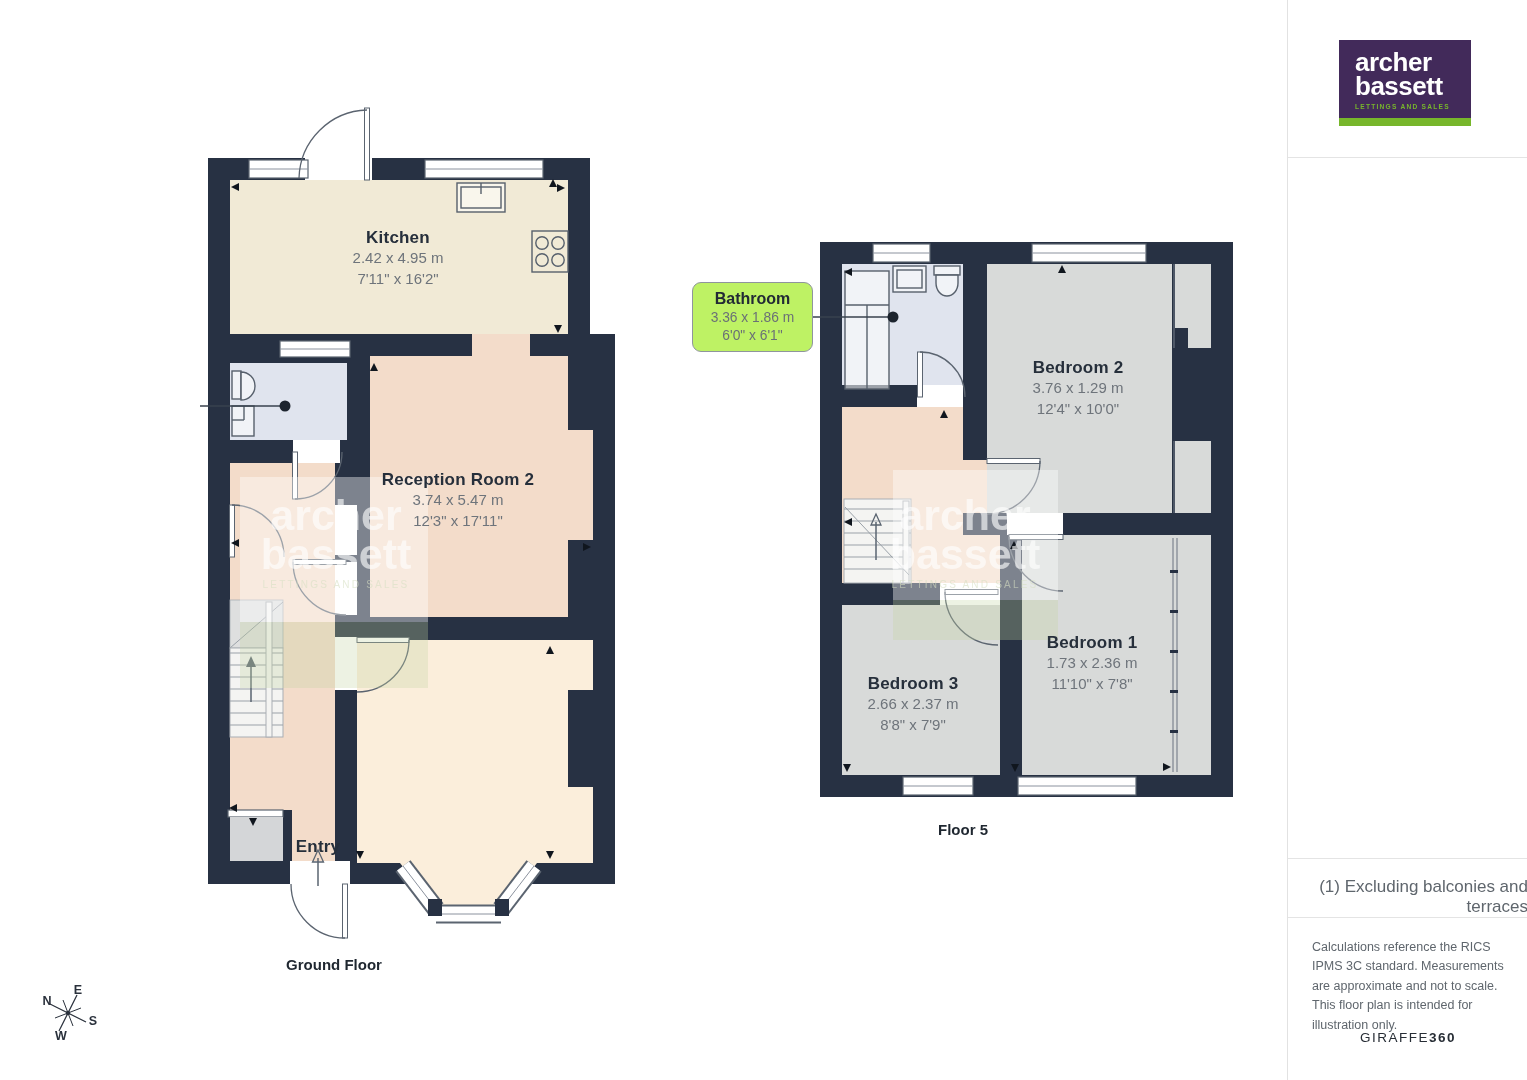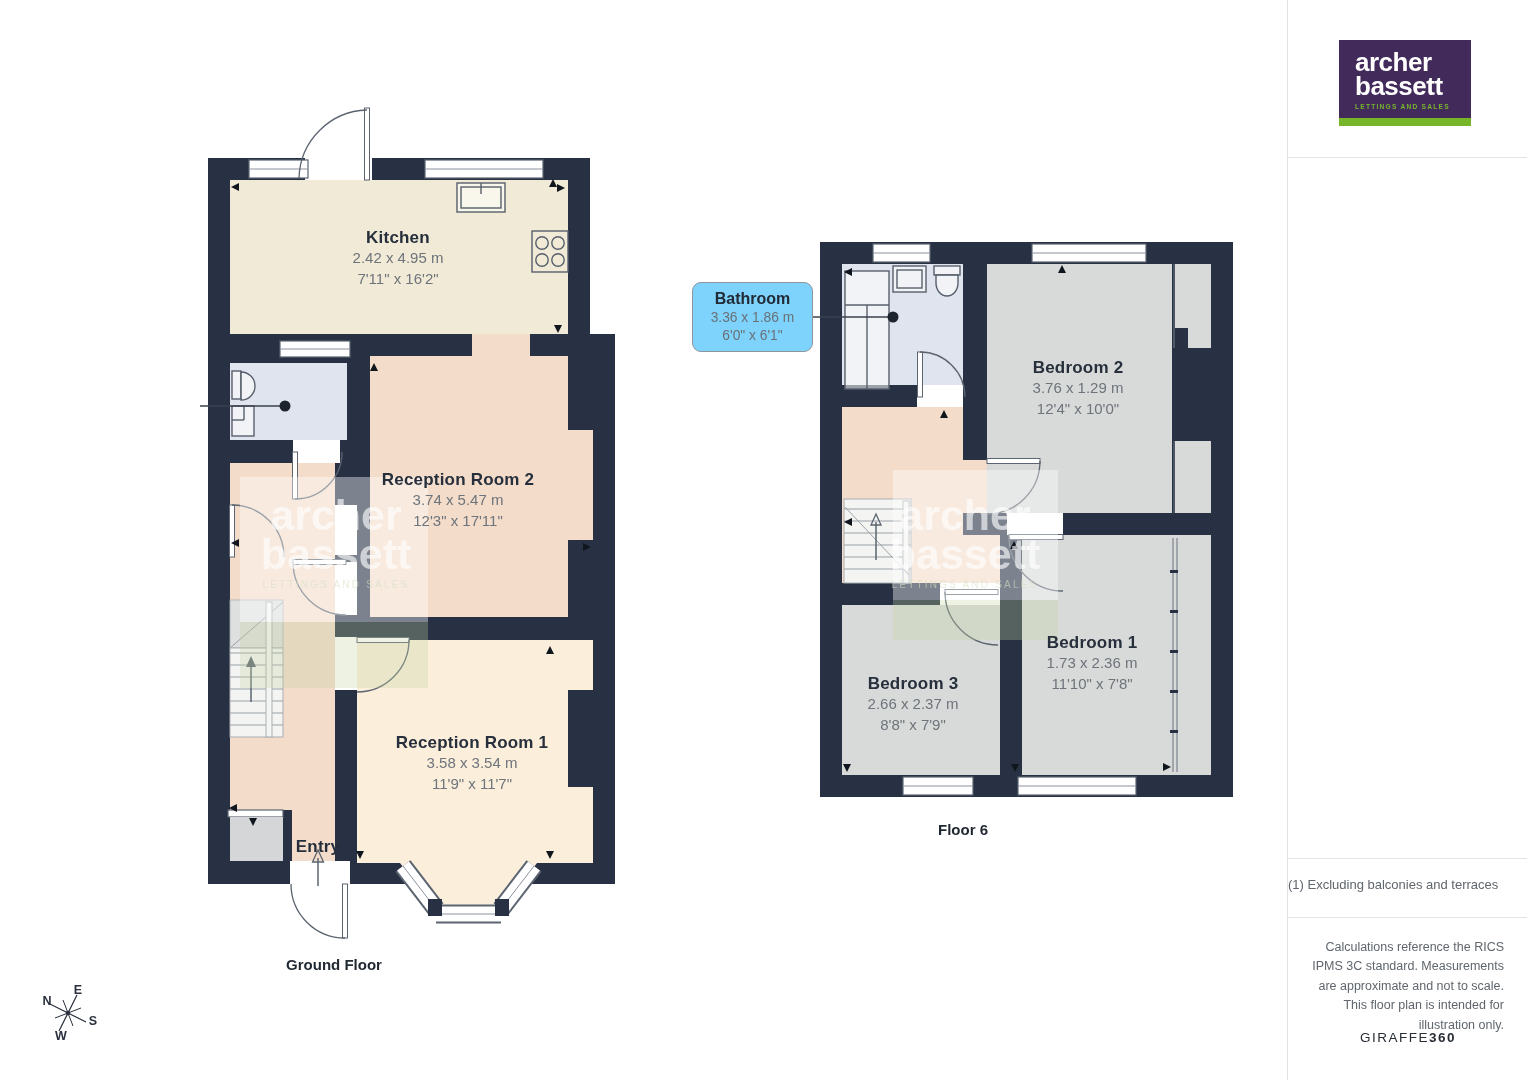--- a/index.html
+++ b/index.html
@@ -31,21 +31,21 @@
   .wm-rect{fill:rgba(255,255,255,0.4);}
   .wm-green{fill:rgba(196,212,162,0.3);}
 
   
   .room-label{position:absolute;transform:translate(-50%,-50%);text-align:center;
               white-space:nowrap;z-index:4;}
   .rl-name{font-size:17px;font-weight:700;color:#262f3b;letter-spacing:.2px;}
   .rl-dim{font-size:15px;color:#6e747b;line-height:1.38;}
   .floor-label{position:absolute;transform:translate(-50%,-50%);font-size:15px;
                font-weight:700;color:#1f2730;white-space:nowrap;z-index:4;}
-  .callout{position:absolute;background:#7dd3fc;border:1.6px solid #8f959d;border-radius:9px;
+  .callout{position:absolute;background:#bef264;border:1.6px solid #8f959d;border-radius:9px;
            display:flex;flex-direction:column;align-items:center;justify-content:center;
            z-index:5;text-align:center;}
   .callout .t{font-size:16px;font-weight:700;color:#222a35;line-height:1.25;}
   .callout .d{font-size:13.8px;color:#6a7076;line-height:1.32;}
   .compass-letter{position:absolute;transform:translate(-50%,-50%);font-size:12.5px;
                   font-weight:700;color:#2a313c;z-index:4;}
   .wm{position:absolute;transform:translateX(-50%);text-align:center;z-index:3;pointer-events:none;}
   .wm-big{font-size:43px;font-weight:700;color:rgba(255,255,255,0.62);line-height:0.9;
           letter-spacing:0;}
   .wm-small{font-size:10px;letter-spacing:2.2px;color:rgba(215,224,195,0.6);margin-top:6px;}
@@ -59,23 +59,23 @@
   .logo-purple{background:var(--logo-purple,#422a5a);height:78px;box-sizing:border-box;
                padding:11px 0 0 16px;}
   .logo-word{color:#fff;font-size:26px;font-weight:700;line-height:0.92;letter-spacing:-0.5px;}
   .logo-tag{color:var(--logo-green,#77b62b);font-size:6.6px;font-weight:700;
             letter-spacing:1.25px;margin-top:4px;}
   .logo-green{background:var(--logo-green,#77b62b);height:8px;}
   .area-block{position:absolute;top:464px;left:0;width:100%;text-align:center;}
   .area-title{font-size:15px;font-weight:700;color:#252b33;}
   .area-title sup{font-size:8.5px;font-weight:700;}
   .area-val{font-size:14px;color:#5a6167;margin-top:8px;}
-  .footnote{position:absolute;top:877px;left:0;width:100%;text-align:left;font-size:13px;
+  .footnote{position:absolute;top:877px;left:0;width:100%;text-align:right;font-size:17px;
             color:#5f666d;}
-  .disclaimer{position:absolute;top:938px;left:24px;width:192px;text-align:right;
+  .disclaimer{position:absolute;top:938px;left:24px;width:192px;text-align:left;
               font-size:12.5px;color:#5f666d;line-height:1.55;}
   .brand{position:absolute;top:1030px;left:0;width:100%;text-align:center;font-size:13.5px;
          letter-spacing:1.5px;color:#272d35;}
   .brand .b1{font-weight:400;}
   .brand .b2{font-weight:700;}
 </style>
 </head>
 <body>
 
 <div id="canvas">
@@ -323,25 +323,20 @@
 <div class="room-label" style="left:398px;top:259px">
   <div class="rl-name">Kitchen</div>
   <div class="rl-dim">2.42 x 4.95 m</div>
   <div class="rl-dim">7'11" x 16'2"</div>
 </div>
 <div class="room-label" style="left:458px;top:501px">
   <div class="rl-name">Reception Room 2</div>
   <div class="rl-dim">3.74 x 5.47 m</div>
   <div class="rl-dim">12'3" x 17'11"</div>
 </div>
-<div class="room-label" style="left:472px;top:764px">
-  <div class="rl-name">Reception Room 1</div>
-  <div class="rl-dim">3.58 x 3.54 m</div>
-  <div class="rl-dim">11'9" x 11'7"</div>
-</div>
 <div class="room-label" style="left:318px;top:847px">
   <div class="rl-name">Entry</div>
 </div>
 <div class="floor-label" style="left:334px;top:964px">Ground Floor</div>
 
 
 <div class="room-label" style="left:1078px;top:389px">
   <div class="rl-name">Bedroom 2</div>
   <div class="rl-dim">3.76 x 1.29 m</div>
   <div class="rl-dim">12'4" x 10'0"</div>
@@ -349,21 +344,21 @@
 <div class="room-label" style="left:1092px;top:664px">
   <div class="rl-name">Bedroom 1</div>
   <div class="rl-dim">1.73 x 2.36 m</div>
   <div class="rl-dim">11'10" x 7'8"</div>
 </div>
 <div class="room-label" style="left:913px;top:705px">
   <div class="rl-name">Bedroom 3</div>
   <div class="rl-dim">2.66 x 2.37 m</div>
   <div class="rl-dim">8'8" x 7'9"</div>
 </div>
-<div class="floor-label" style="left:963px;top:829px">Floor 6</div>
+<div class="floor-label" style="left:963px;top:829px">Floor 5</div>
 
 <div class="callout" style="left:692px;top:282px;width:119px;height:68px">
   <div class="t">Bathroom</div>
   <div class="d">3.36 x 1.86 m</div>
   <div class="d">6'0" x 6'1"</div>
 </div>
 
 <div class="wm" style="left:336px;top:496px">
   <div class="wm-big">archer</div>
   <div class="wm-big">bassett</div>

